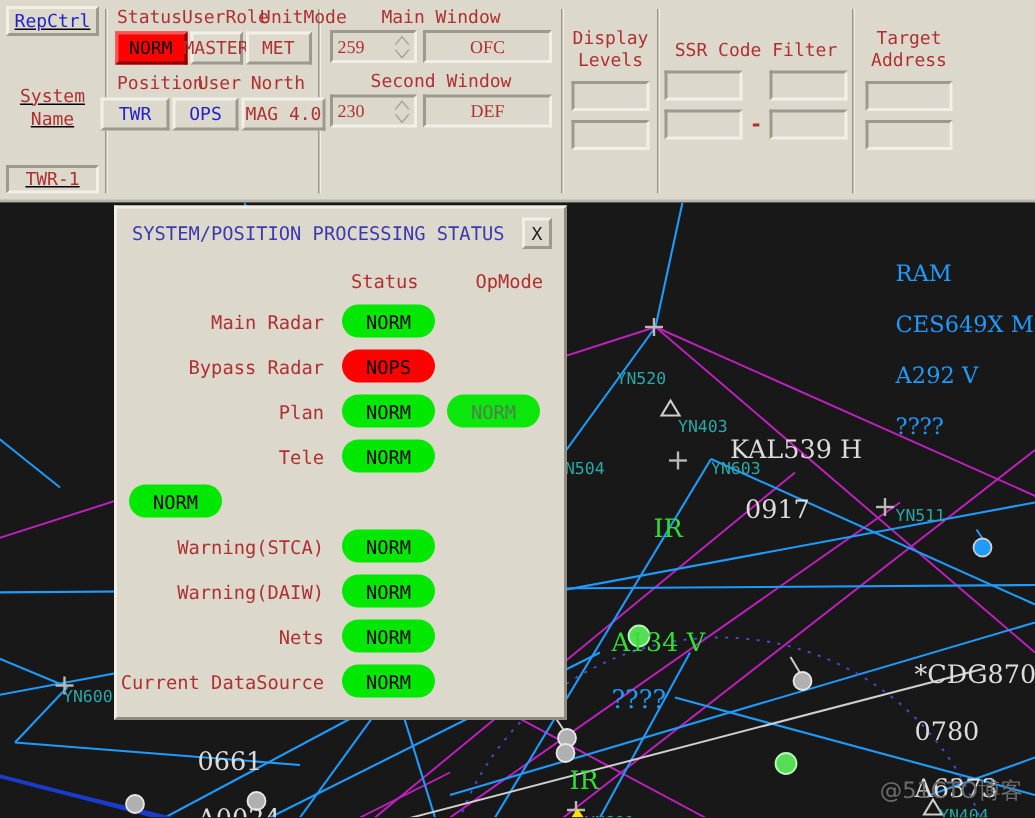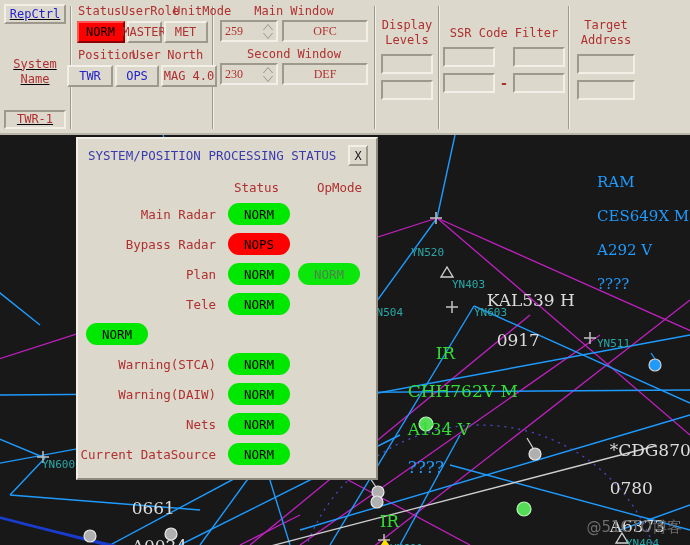--- a/index.html
+++ b/index.html
@@ -367,21 +367,21 @@
     <span>????</span>
   </div>
 
   <div class="tracklbl" style="left:465px;top:135px;color:#dcdcdc;font-size:17px;line-height:20px;">
     <span>KAL539 H</span><br>
     <span style="margin-left:10px;">0917</span>
   </div>
 
   <div class="tracklbl" style="left:386px;top:190px;color:#33dd33;font-size:17px;line-height:19px;">
     <span style="margin-left:28px;">IR</span><br>
-    <span>CHH762V M</span><br>
+    <br>
     <span>A134 V</span><br>
     <span style="color:#1e9bff;">????</span>
   </div>
 
   <div class="tracklbl" style="left:588px;top:287px;color:#dcdcdc;font-size:17px;line-height:19px;">
     <span>*CDG8707</span><br>
     <span>0780</span><br>
     <span>A6373</span>
   </div>
 

